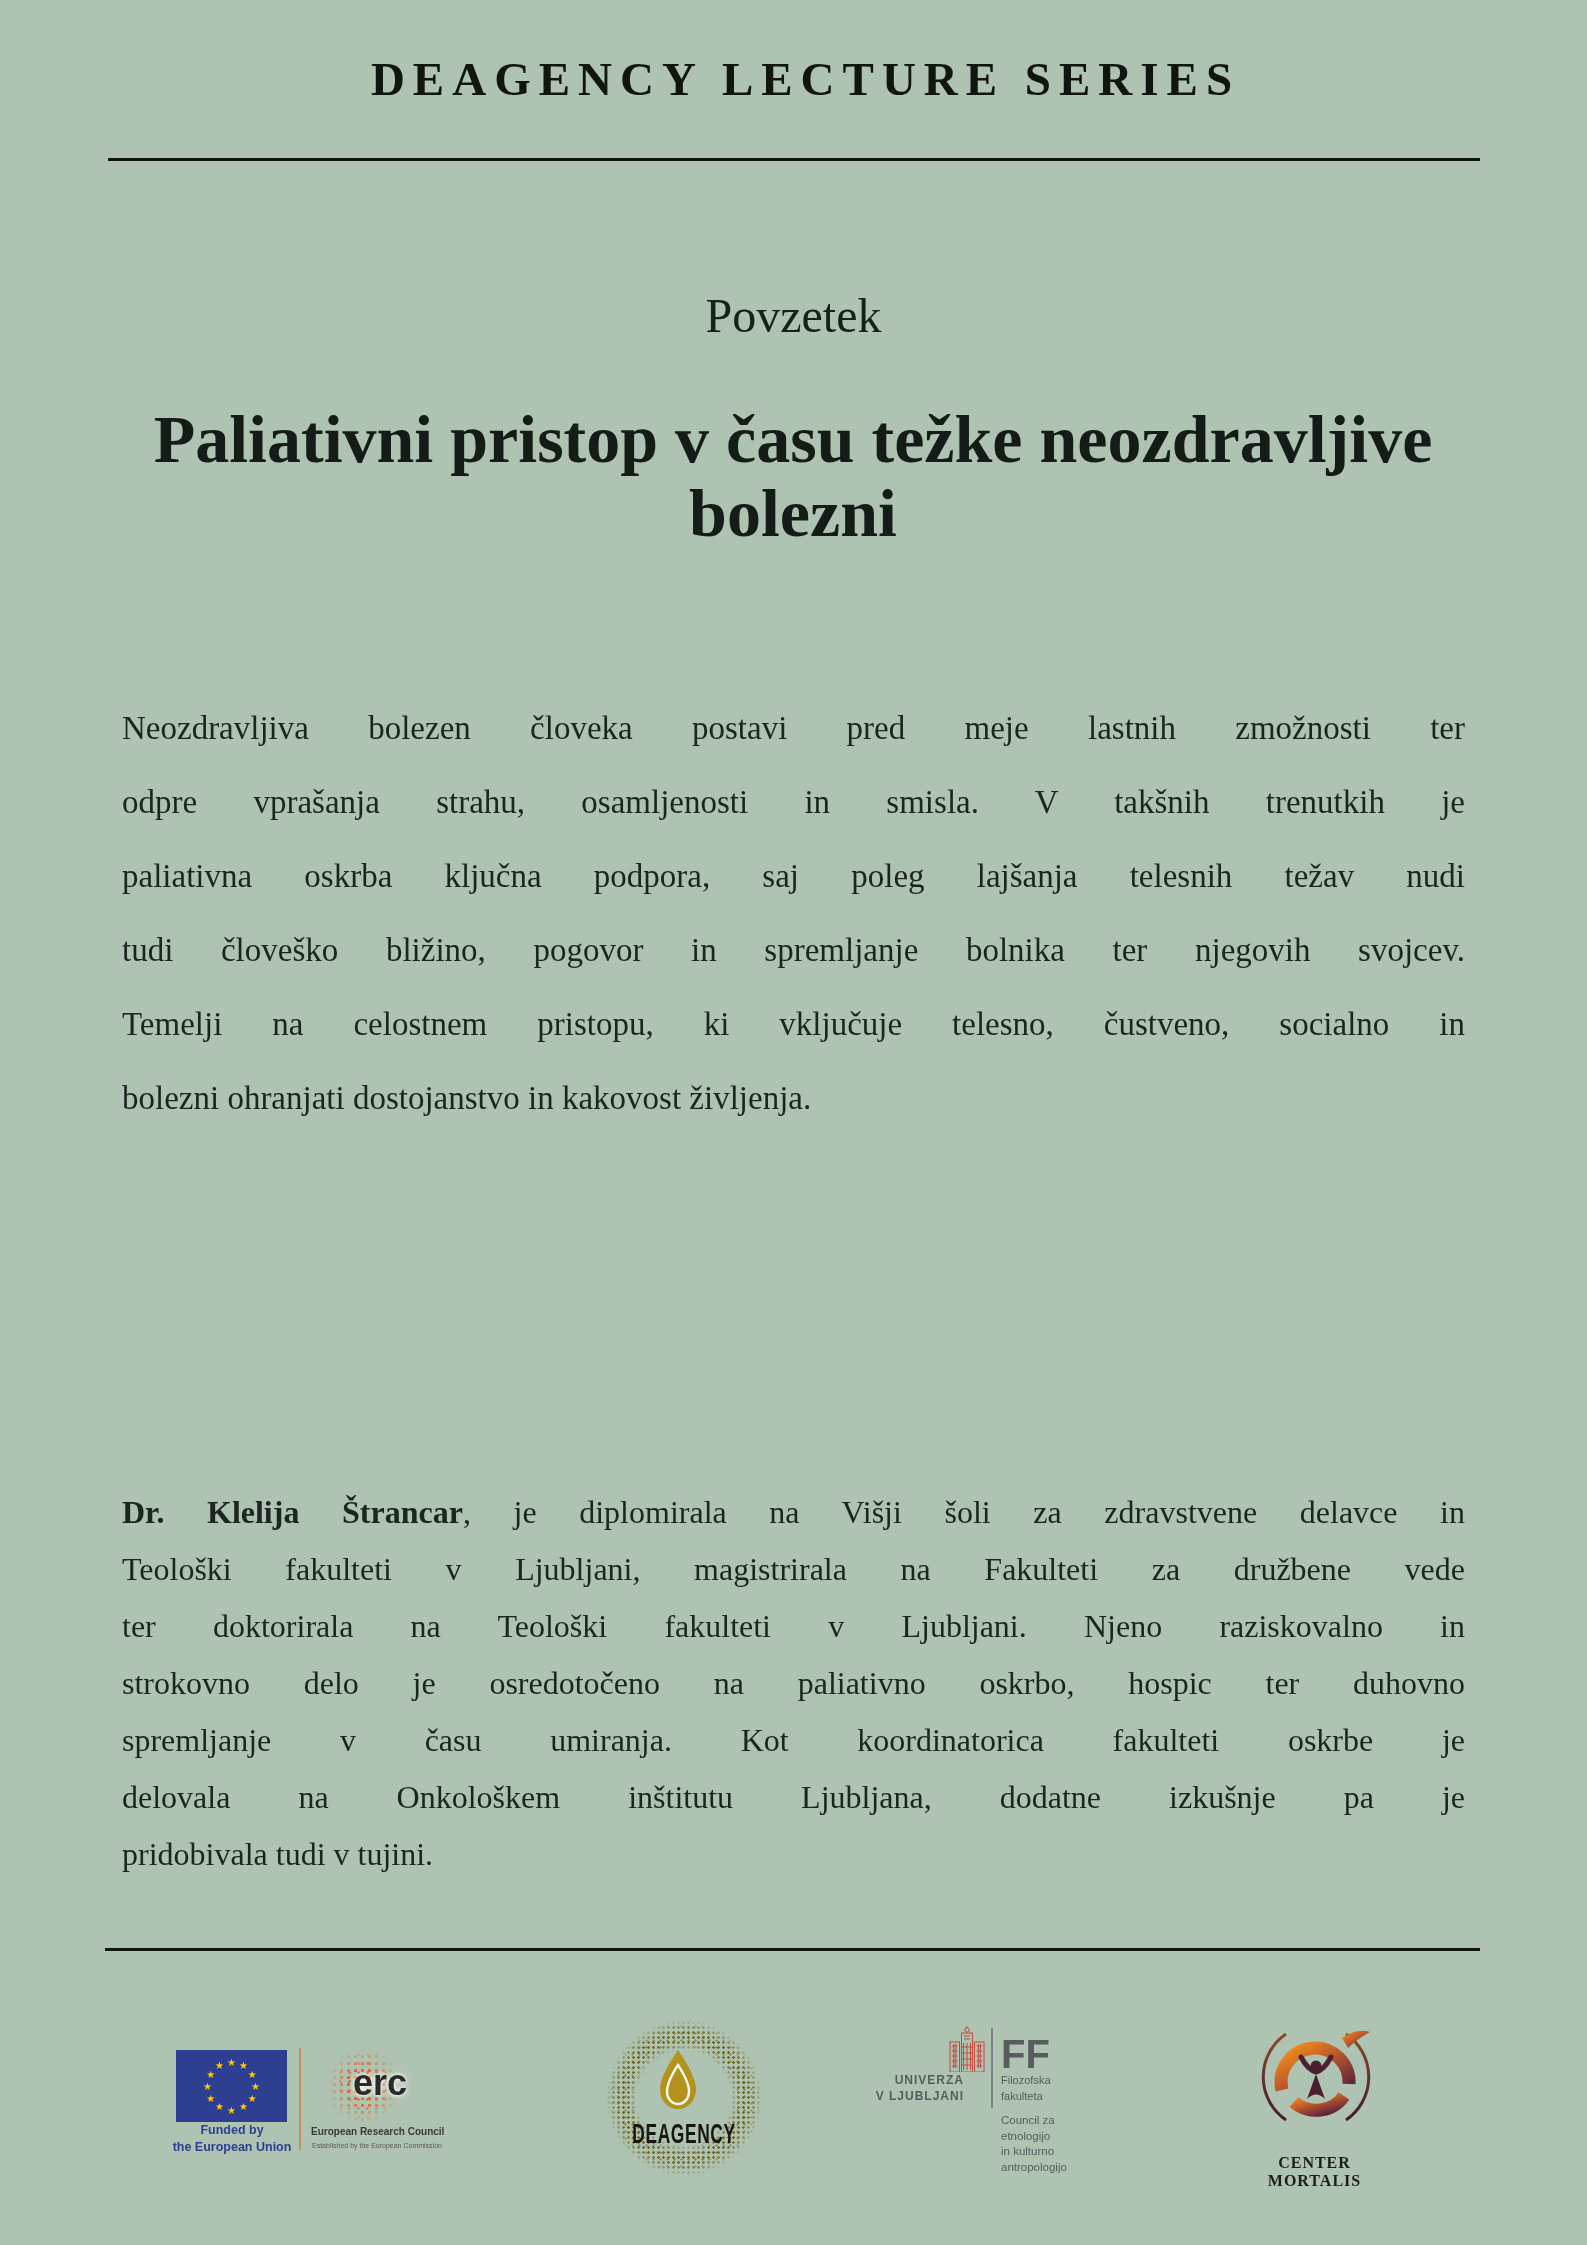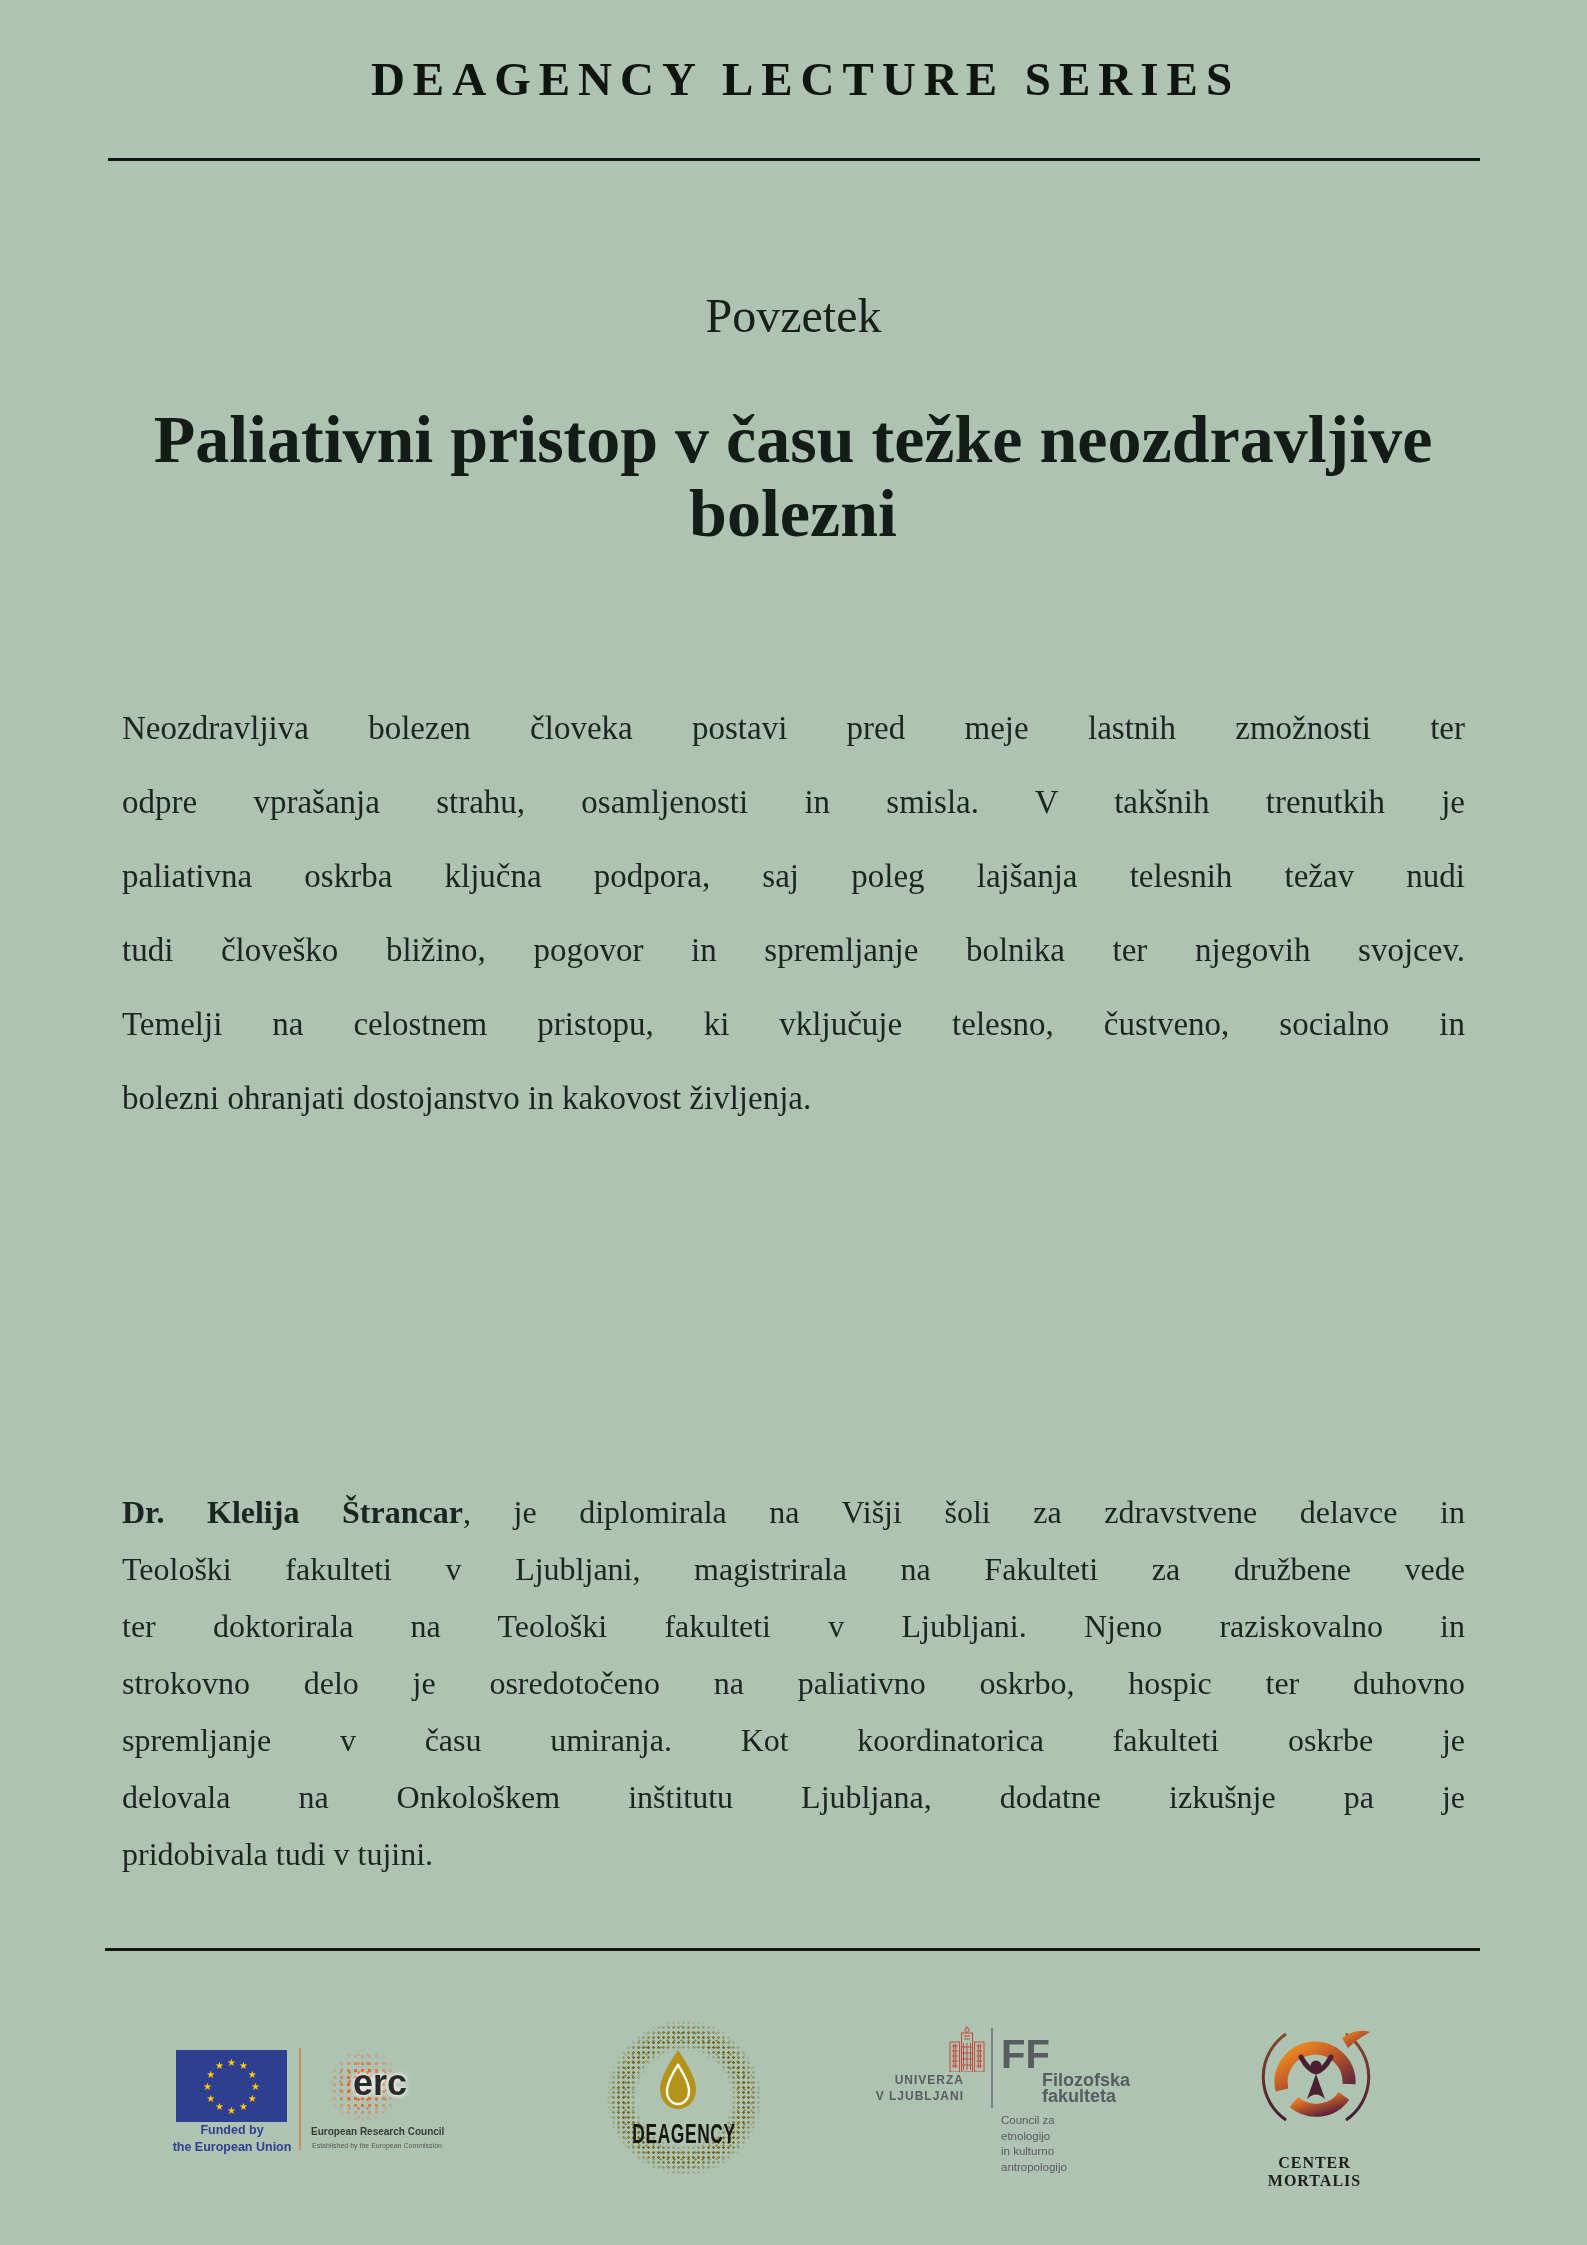--- a/index.html
+++ b/index.html
@@ -100,21 +100,21 @@
 
   
   .ul-building{left:948px;top:2026px;}
   .ul-vdivider{left:991px;top:2028px;width:2px;height:80px;background:#7b8283;}
   .ul-ff{left:1001px;top:2032px;font-size:40px;font-weight:700;color:var(--c-ul_gray,#575d5f);}
   .ul-univ{
     left:856px;top:2072px;width:108px;text-align:right;
     font-size:12px;font-weight:700;letter-spacing:1px;line-height:16px;
     color:var(--c-ul_gray,#575d5f);
   }
-  .ul-fac{left:1001px;top:2072px;font-size:18px;font-weight:700;line-height:16px;color:var(--c-ul_gray,#575d5f);margin-left:41px;}
+  .ul-fac{left:1001px;top:2072px;font-size:11px;font-weight:400;line-height:16px;color:var(--c-ul_gray,#575d5f);}
   .ul-dept{left:1001px;top:2113px;font-size:11.5px;line-height:15.5px;color:var(--c-ul_gray,#575d5f);}
 
   
   .mortalis-logo{left:1256px;top:2022px;}
   .mortalis-caption{
     left:1232px;top:2154px;width:165px;text-align:center;
     font-family:"Liberation Serif",serif;font-weight:700;
     font-size:16px;letter-spacing:1px;color:var(--c-cm_text,#1d1d1b);
   }
 </style>

